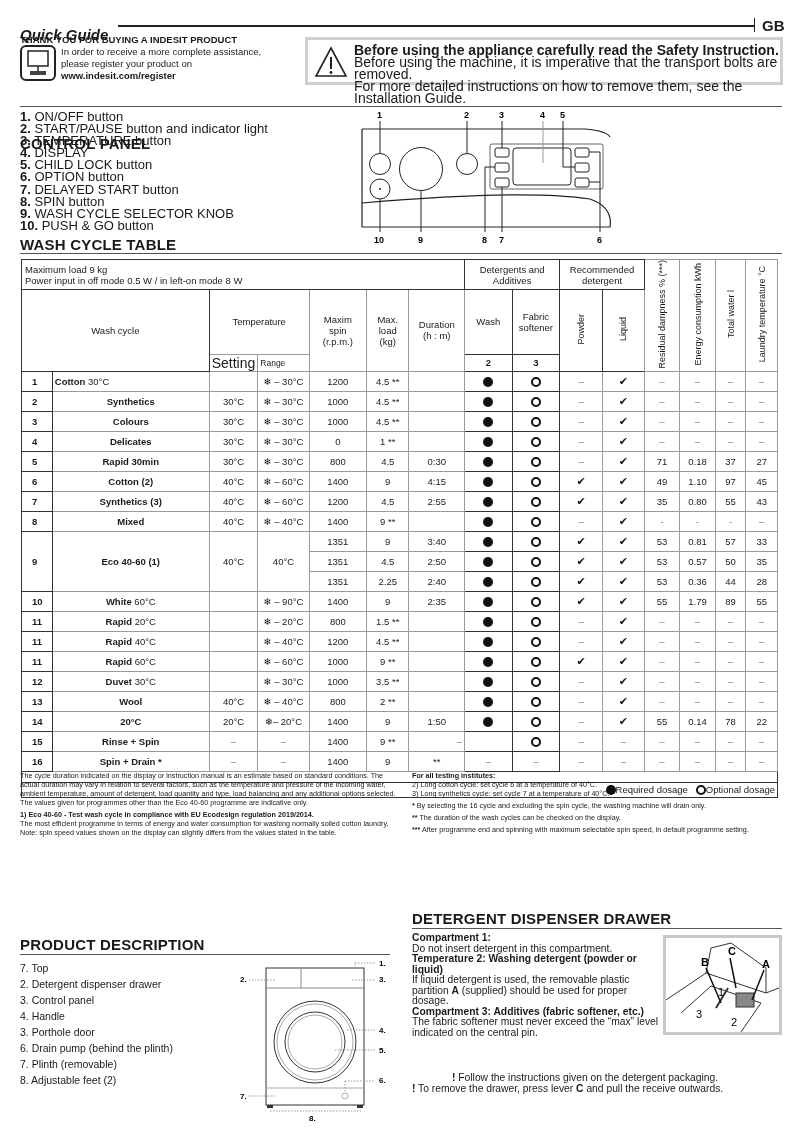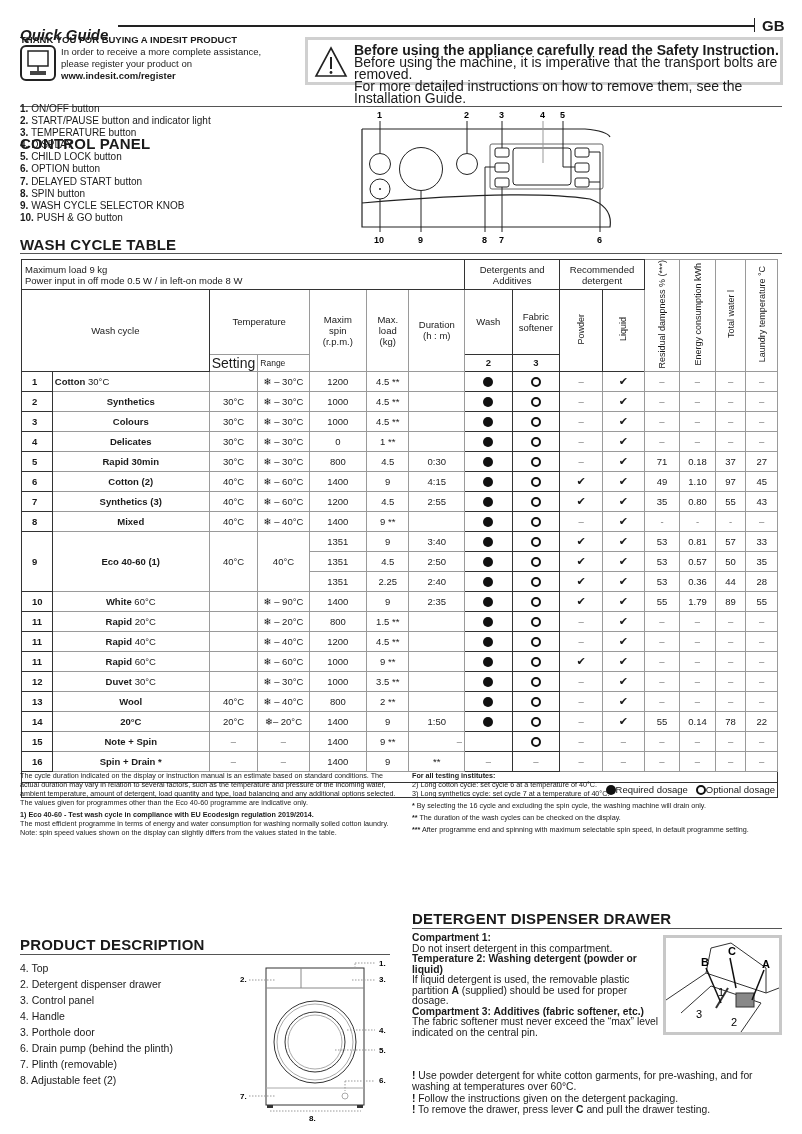--- a/index.html
+++ b/index.html
@@ -20,21 +20,21 @@
   .reg-text .url { font-weight: bold; }
 
   .safety-box { left: 305px; top: 37px; width: 478px; height: 48px; border: 3px solid #d0d0d0; background: #fff; }
   .safety-box .warn-icon { position: absolute; left: 6px; top: 6px; }
   .safety-box .txt { position: absolute; left: 46px; top: 4px; font-size: 14px; line-height: 12px; }
   .safety-box .txt b { font-weight: bold; }
 
   .section-title { font-size: 15px; font-weight: bold; letter-spacing: 0.2px; }
   .section-rule { height: 1px; background: #555; }
 
-  .cp-list { left: 20px; top: 103px; font-size: 10px; line-height: 12.1px; }
+  .cp-list { left: 20px; top: 111px; font-size: 13px; line-height: 12.1px; }
   .cp-list b { font-weight: bold; }
 
   .panel-diagram { left: 345px; top: 107px; }
 
   
   .wash-table { left: 21px; top: 259px; width: 757px; border-collapse: collapse; font-size: 9.5px; }
   .wash-table td, .wash-table th { border: 1px solid #9a9a9a; text-align: center; vertical-align: middle; font-weight: normal; padding: 0 2px; }
   .wash-table .dark { border-color: #333; }
   .wash-table tr.data td { height: 20px; }
   .wash-table .num { font-weight: bold; text-align: left; padding-left: 10px; }
@@ -522,21 +522,21 @@
         <td class="dark"><span class="ring"></span></td>
     <td class="dash">–</td>
         <td class="check">✔</td>
     <td>55</td>
         <td>0.14</td>
         <td>78</td>
         <td>22</td>
   </tr>
   <tr class="data">
     <td class="num dark">15</td>
-        <td class="name"><b>Note + Spin</b></td>
+        <td class="name"><b>Rinse + Spin</b></td>
     <td class="dash">–</td>
         <td class="dash">–</td>
         <td>1400</td>
         <td>9 **</td>
         <td class="dash" style="text-align:right;">–</td>
     <td class="dark"></td>
         <td class="dark"><span class="ring"></span></td>
     <td class="dash">–</td>
         <td class="dash">–</td>
     <td class="dash">–</td>
@@ -584,21 +584,21 @@
   <div>2)  Long cotton cycle: set cycle 6 at a temperature of 40°C.</div>
   <div>3)  Long synthetics cycle: set cycle 7 at a temperature of 40°C.</div>
   <div style="margin-top:3px;"><b>*</b><span> By selecting the 16 cycle and excluding the spin cycle, the washing machine will drain only.</span></div>
   <div style="margin-top:3px;"><b>**</b><span>  The duration of the wash cycles can be checked on the display.</span></div>
   <div style="margin-top:3px;"><b>***</b><span> After programme end and spinning with maximum selectable spin speed, in default programme setting.</span></div>
 </div>
 
 <div class="abs section-title" style="left:20px; top:936px;">PRODUCT DESCRIPTION</div>
 <div class="abs section-rule" style="left:20px; top:954px; width:370px;"></div>
 <div class="abs pd-list">
-  <div>4. Top</div>
+  <div>7. Top</div>
   <div>2. Detergent dispenser drawer</div>
   <div>3. Control panel</div>
   <div>4. Handle</div>
   <div>3. Porthole door</div>
   <div>6. Drain pump (behind the plinth)</div>
   <div>7. Plinth (removable)</div>
   <div>8. Adjustable feet (2)</div>
 </div>
 <div class="abs washer">
   <svg width="160" height="170" viewBox="0 0 160 170" font-family="Liberation Sans, sans-serif" font-size="8" font-weight="bold">
@@ -640,23 +640,22 @@
 <div class="abs section-rule" style="left:412px; top:928px; width:370px;"></div>
 <div class="abs dd-text">
   <div><b>Compartment 1:</b></div>
   <div>Do not insert detergent in this compartment.</div>
   <div><b>Temperature 2: Washing detergent (powder or liquid)</b></div>
   <div><span>If liquid detergent is used, the removable plastic partition </span><b>A</b><span> (supplied) should be used for proper dosage.</span></div>
   <div><b>Compartment 3: Additives (fabric softener, etc.)</b></div>
   <div>The fabric softener must never exceed the “max” level indicated on the central pin.</div>
 </div>
 <div class="abs dd-full">
-  <div><b>!</b><span> Use powder detergent for white cotton garments, for pre-washing, and for washing at temperatures over 60°C.</span></div>
-  <div style="margin-top:2px;"><b>!</b><span> Follow the instructions given on the detergent packaging.</span></div>
-  <div><b>!</b><span> To remove the drawer, press lever </span><b>C</b><span> and pull the drawer testing.</span></div>
+  <div style="margin-top:2px;margin-left:40px;"><b>!</b><span> Follow the instructions given on the detergent packaging.</span></div>
+  <div><b>!</b><span> To remove the drawer, press lever </span><b>C</b><span> and pull the receive outwards.</span></div>
 </div>
 <div class="abs dd-img">
   <svg width="113" height="94" viewBox="0 0 113 94" font-family="Liberation Sans, sans-serif" font-size="11">
     <path d="M0,62 L40,35 L100,55 L113,50" fill="none" stroke="#333"></path>
     <path d="M15,75 L45,48 L95,65 L75,94" fill="none" stroke="#333"></path>
     <path d="M40,35 L45,10 L65,5 L100,30 L100,55" fill="none" stroke="#333"></path>
     <line x1="50" y1="70" x2="62" y2="50" stroke="#333" stroke-width="2"></line>
     <rect x="70" y="55" width="18" height="14" fill="#888" stroke="#333"></rect>
     <line x1="40" y1="30" x2="55" y2="65" stroke="#111" stroke-width="1.5"></line>
     <line x1="64" y1="20" x2="70" y2="50" stroke="#111" stroke-width="1.5"></line>

